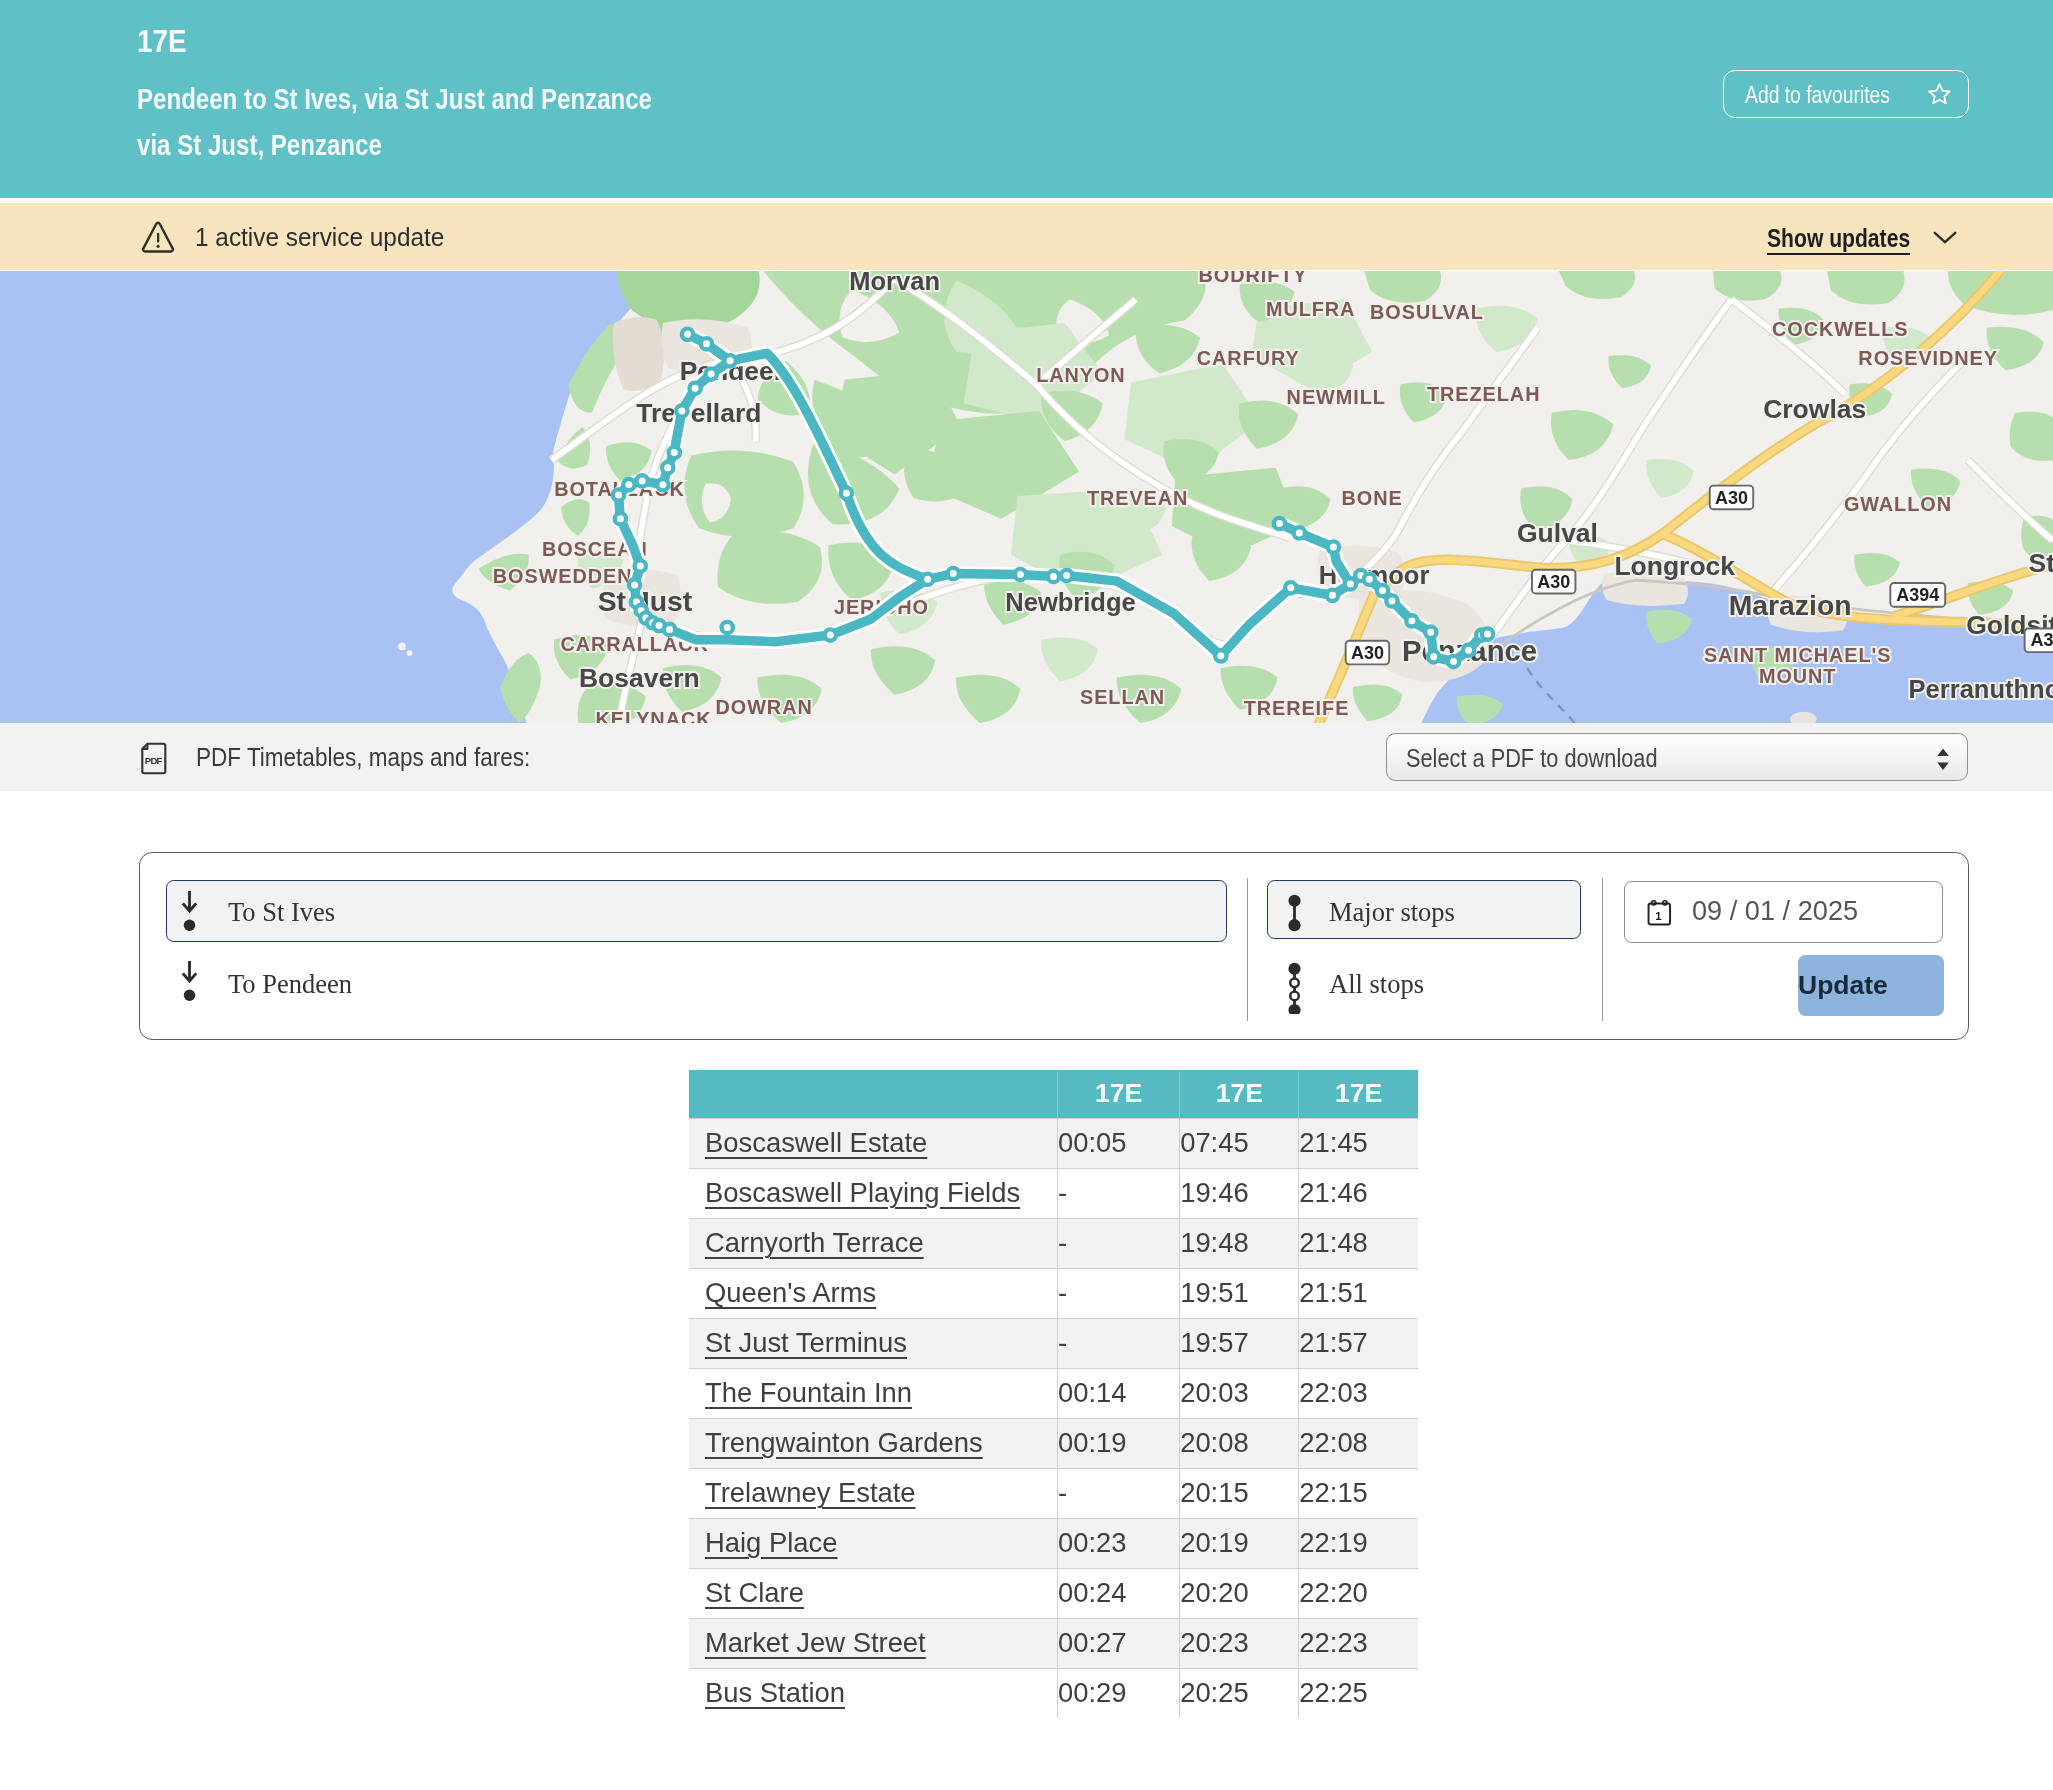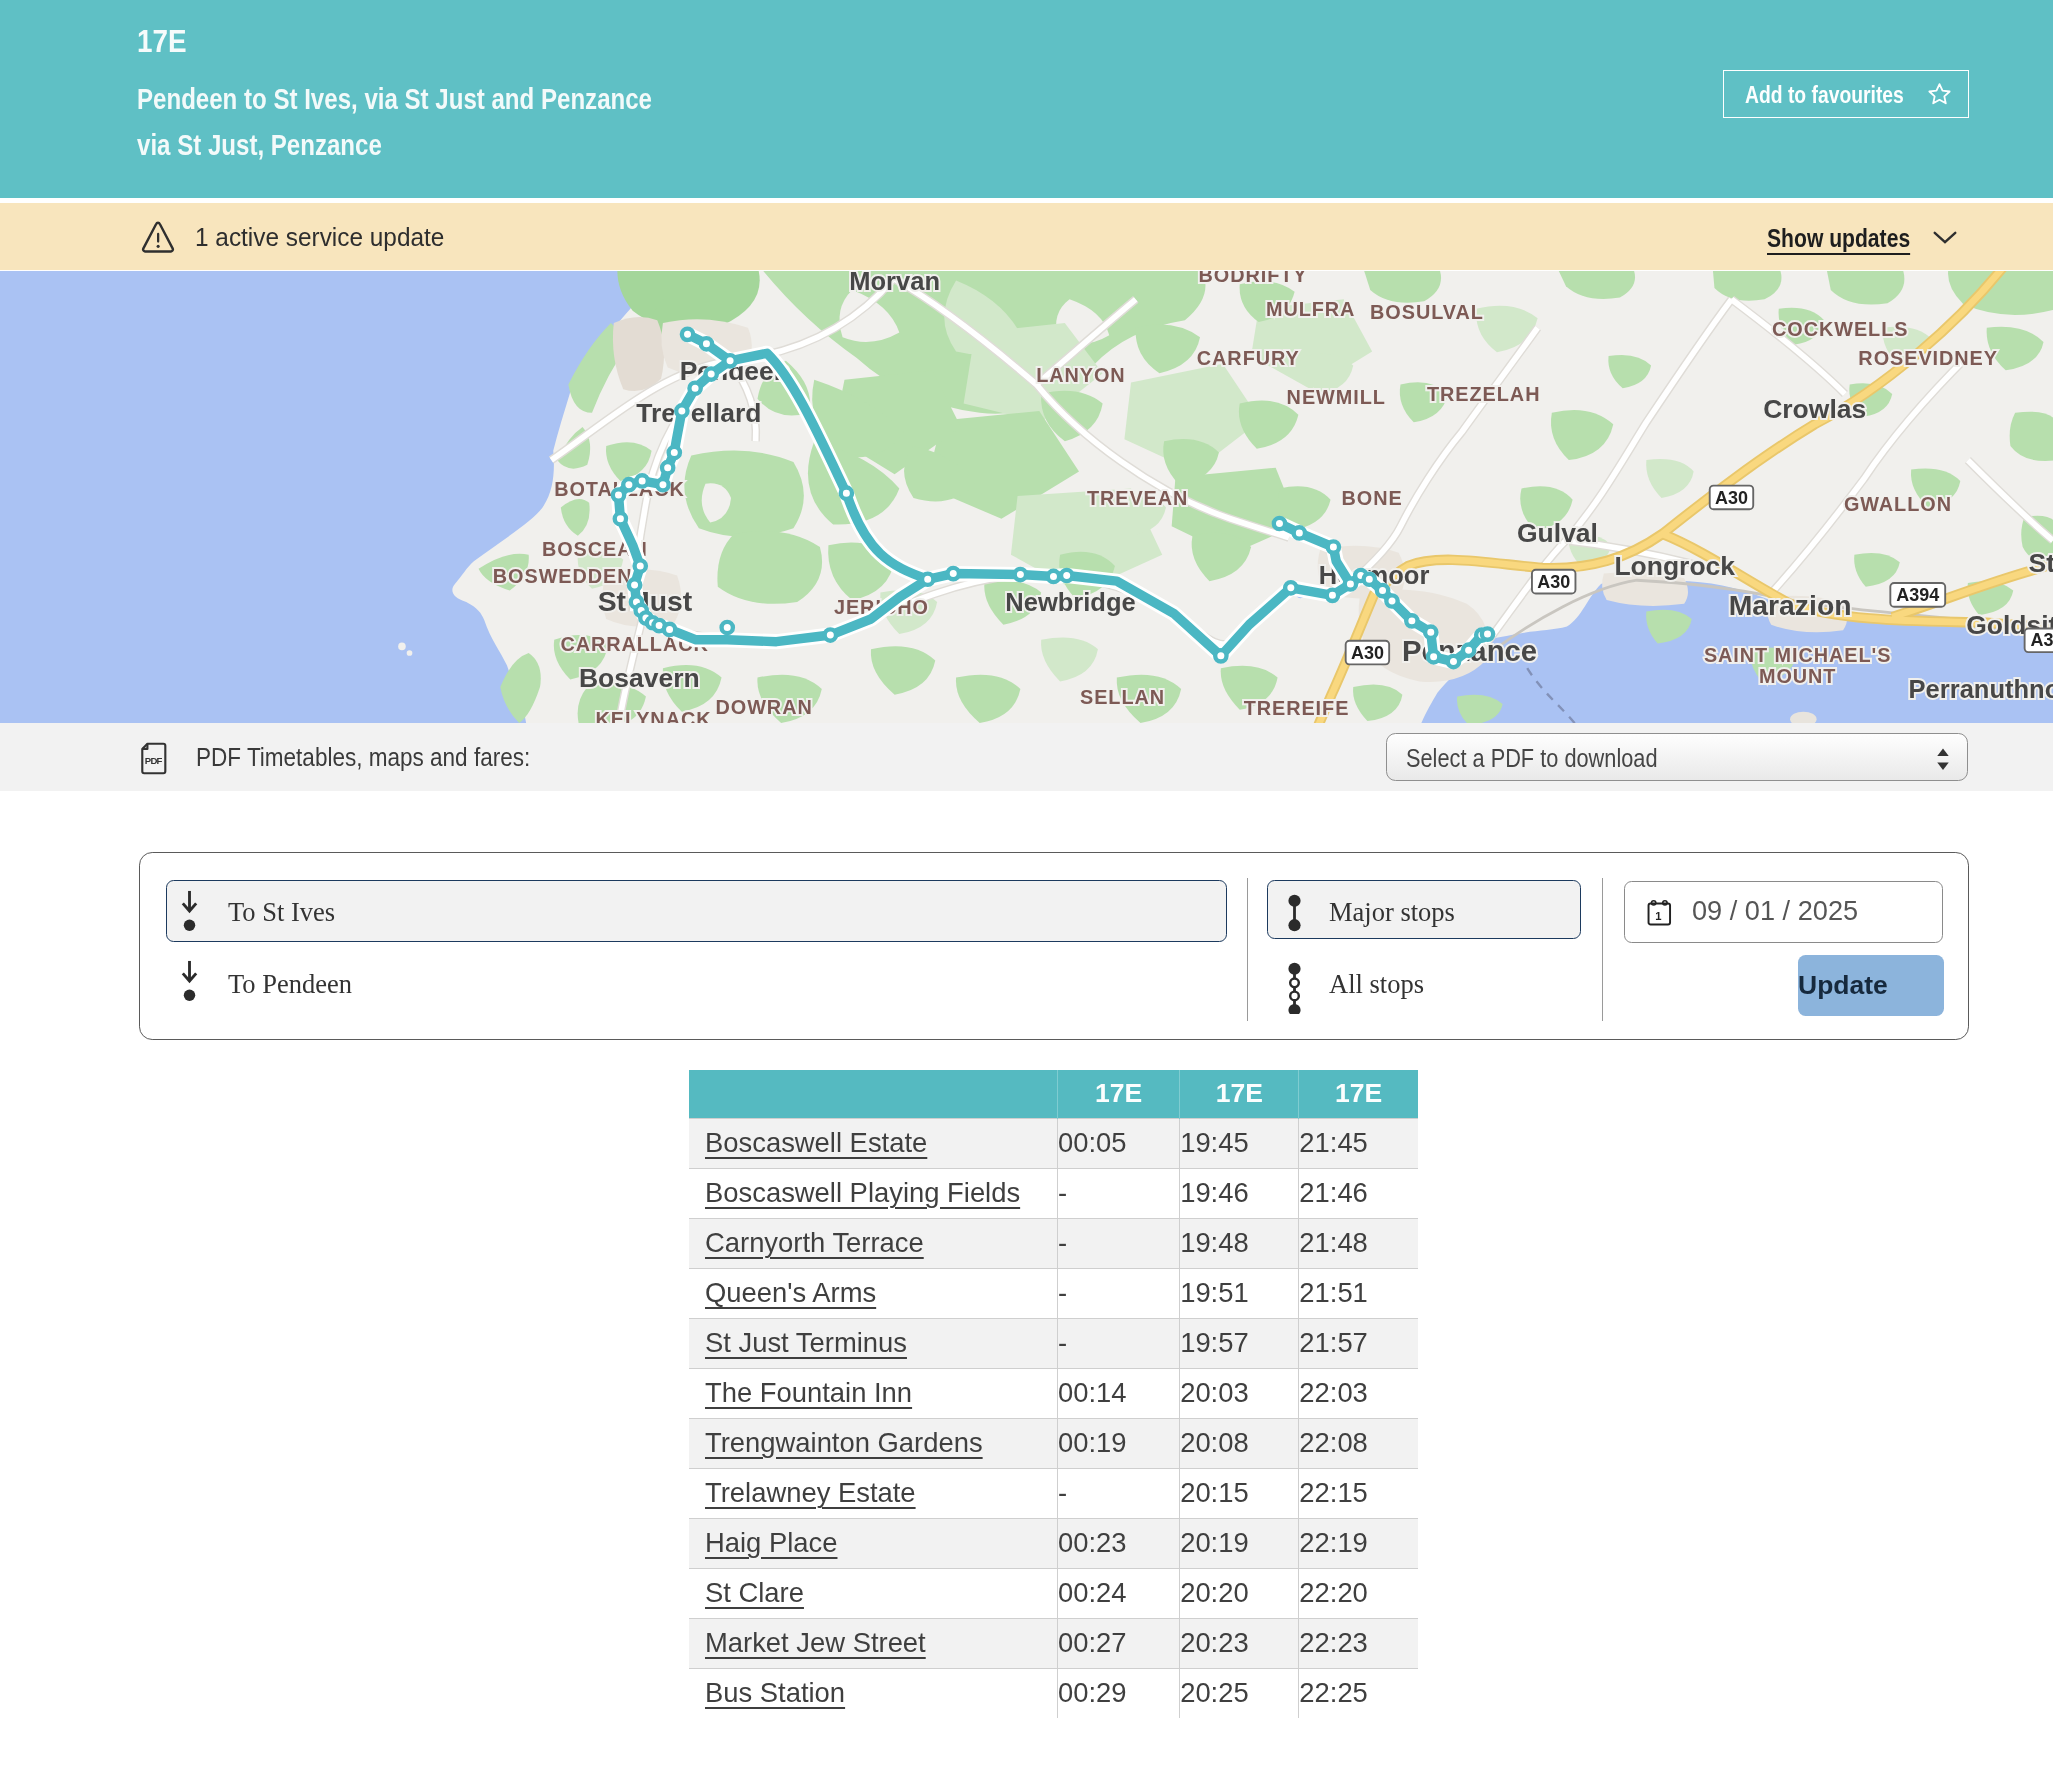--- a/index.html
+++ b/index.html
@@ -1,21 +1,21 @@
 <!DOCTYPE html>
 <html style="font-size:15px"><head>
 <meta charset="utf-8">
 <style>
   * { margin:0; padding:0; box-sizing:border-box; }
   html,body { width:2054px; height:1791px; background:#fff; font-family:"Liberation Sans", sans-serif; overflow:hidden; }
   
   #header { position:absolute; left:0; top:0; width:2054px; height:198px; background:#5fc0c5; }
   #h-num { position:absolute; left:137px; top:23px; font-size:32px; font-weight:bold; color:#f6fbfb; transform:scaleX(.87); transform-origin:left; }
   .h-sub { position:absolute; left:137px; font-size:29px; font-weight:bold; color:#f3fafa; transform:scaleX(.83); transform-origin:left; }
-  #fav { position:absolute; left:1723px; top:70px; width:246px; height:48px; border:1.9px solid #fdffff; border-radius:0; color:#fdffff; font-size:23px; font-weight:bold; }
+  #fav { position:absolute; left:1723px; top:70px; width:246px; height:48px; border:1.9px solid #fdffff; border-radius:12px; color:#fdffff; font-size:23px; font-weight:normal; }
   #fav span { position:absolute; left:21px; top:11.4px; transform:scaleX(.84); transform-origin:left; }
   
   #banner { position:absolute; left:0; top:203px; width:2054px; height:67px; background:#f8e5bd; }
   #banner .txt { position:absolute; left:195px; top:19px; font-size:26.5px; color:#2e2e2e; transform:scaleX(.92); transform-origin:left; }
   #showupd { position:absolute; left:1767px; top:21px; font-size:25.6px; font-weight:bold; color:#1e1e1e; text-decoration:underline; text-decoration-thickness:2.4px; text-underline-offset:5.7px; transform:scaleX(.825); transform-origin:left; }
   
   #map { position:absolute; left:0; top:271px; width:2054px; height:452px; background:#f1f0ed; overflow:hidden; }
   
   #pdfbar { position:absolute; left:0; top:723px; width:2054px; height:68px; background:#f2f2f2; }
   #pdfbar .txt { position:absolute; left:196px; top:20px; font-size:25.6px; color:#3a3a3a; transform:scaleX(.88); transform-origin:left; }
@@ -404,21 +404,21 @@
   <tbody>
       <tr>
         <th></th>
         <th>17E</th>
         <th>17E</th>
         <th>17E</th>
       </tr>
   <tr>
         <td class="nm">Boscaswell Estate</td>
         <td>00:05</td>
-        <td>19:45</td>
+        <td>07:45</td>
         <td>21:45</td>
       </tr>
   <tr>
         <td class="nm">Boscaswell Playing Fields</td>
         <td>-</td>
         <td>19:46</td>
         <td>21:46</td>
       </tr>
   <tr>
         <td class="nm">Carnyorth Terrace</td>

